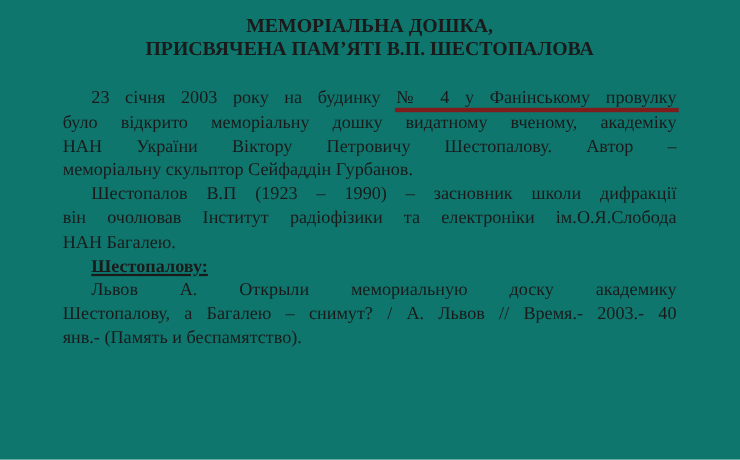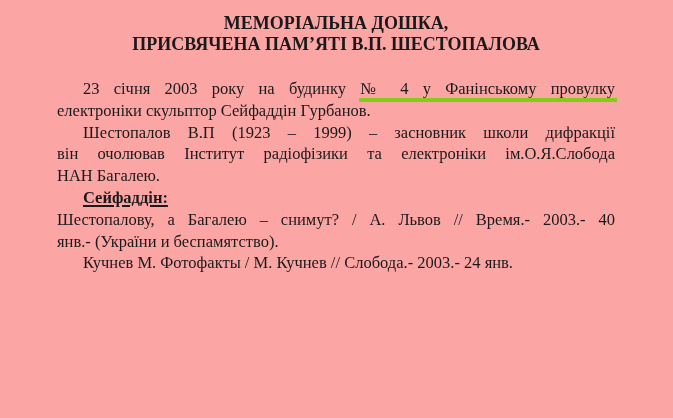--- a/index.html
+++ b/index.html
@@ -1,20 +1,20 @@
 <!DOCTYPE html>
 <html><head>
 <meta charset="utf-8">
 <style>
   html, body { margin: 0; padding: 0; background: #ffffff; }
   .page {
     position: relative;
     width: 673px;
     height: 418px;
-    background: #fca5a5;
+    background: #0f766e;
     overflow: hidden;
     font-family: "Liberation Serif", "DejaVu Serif", serif;
     color: #1a1a1a;
   }
   .doc {
     position: absolute;
     left: 57px;
     top: 0;
     width: 558px;
   }
@@ -31,21 +31,21 @@
     line-height: 21.8px;
   }
   .para { margin: 0; }
   .line { text-align: left; }
   .line.j {
     text-align: justify;
     text-align-last: justify;
   }
   .line.ind { text-indent: 26px; }
   .seg.ru {
-    border-bottom: 4px solid #84cc16;
+    border-bottom: 4px solid #7f1d1d;
     padding: 0 2px 0 1px;
     margin: 0 -2px 0 -1px;
   }
   .seg.hd {
     font-weight: bold;
     text-decoration: underline;
     text-decoration-thickness: 2px;
     text-underline-offset: 2px;
   }
 </style>
@@ -54,32 +54,32 @@
 
 <div class="page">
   <div class="doc">
     <h1 class="title">
       <div>МЕМОРІАЛЬНА ДОШКА,</div>
       <div>ПРИСВЯЧЕНА ПАМ’ЯТІ В.П. ШЕСТОПАЛОВА</div>
     </h1>
     <div class="body" id="doc-body">
         <div class="para">
           <div class="line j ind"><span class="seg">23 січня 2003 року на будинку </span><span class="seg ru">№ 4 у Фанінському провулку</span></div>
-          <div class="line"><span class="seg">електроніки скульптор Сейфаддін Гурбанов.</span></div>
+          <div class="line j"><span class="seg">було відкрито меморіальну дошку видатному вченому, академіку</span></div>
+          <div class="line j"><span class="seg">НАН України Віктору Петровичу Шестопалову. Автор –</span></div>
+          <div class="line"><span class="seg">меморіальну скульптор Сейфаддін Гурбанов.</span></div>
         </div>
         <div class="para">
-          <div class="line j ind"><span class="seg">Шестопалов В.П (1923 – 1999) – засновник школи дифракції</span></div>
+          <div class="line j ind"><span class="seg">Шестопалов В.П (1923 – 1990) – засновник школи дифракції</span></div>
           <div class="line j"><span class="seg">він очолював Інститут радіофізики та електроніки ім.О.Я.Слобода</span></div>
           <div class="line"><span class="seg">НАН Багалею.</span></div>
         </div>
         <div class="para">
-          <div class="line ind"><span class="seg hd">Сейфаддін:</span></div>
+          <div class="line ind"><span class="seg hd">Шестопалову:</span></div>
         </div>
         <div class="para">
+          <div class="line j ind"><span class="seg">Львов А. Открыли мемориальную доску академику</span></div>
           <div class="line j"><span class="seg">Шестопалову, а Багалею – снимут? / А. Львов // Время.- 2003.- 40</span></div>
-          <div class="line"><span class="seg">янв.- (України и беспамятство).</span></div>
-        </div>
-        <div class="para">
-          <div class="line ind"><span class="seg">Кучнев М. Фотофакты / М. Кучнев // Слобода.- 2003.- 24 янв.</span></div>
+          <div class="line"><span class="seg">янв.- (Память и беспамятство).</span></div>
         </div>
       </div>
   </div>
 </div>
 
 </body></html>

